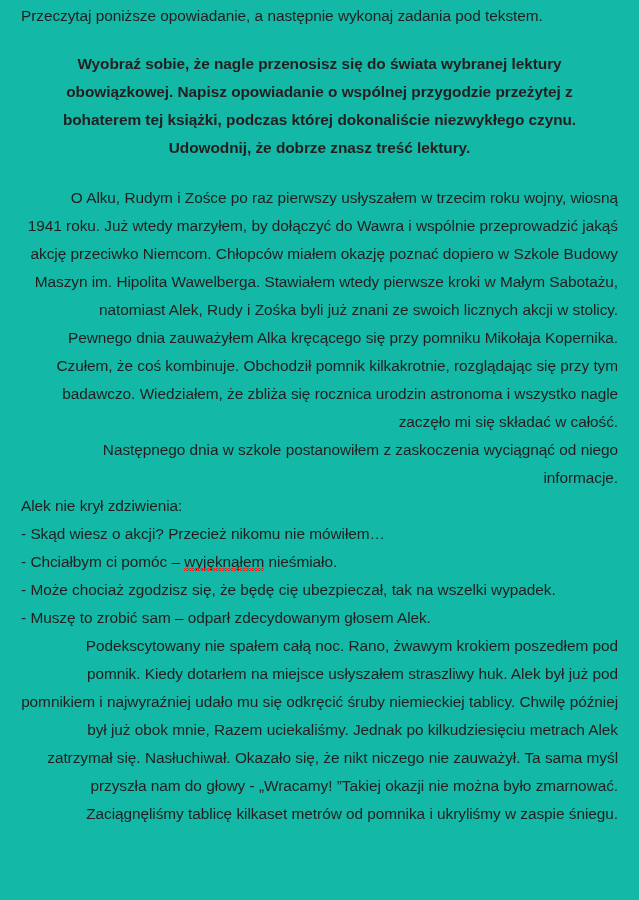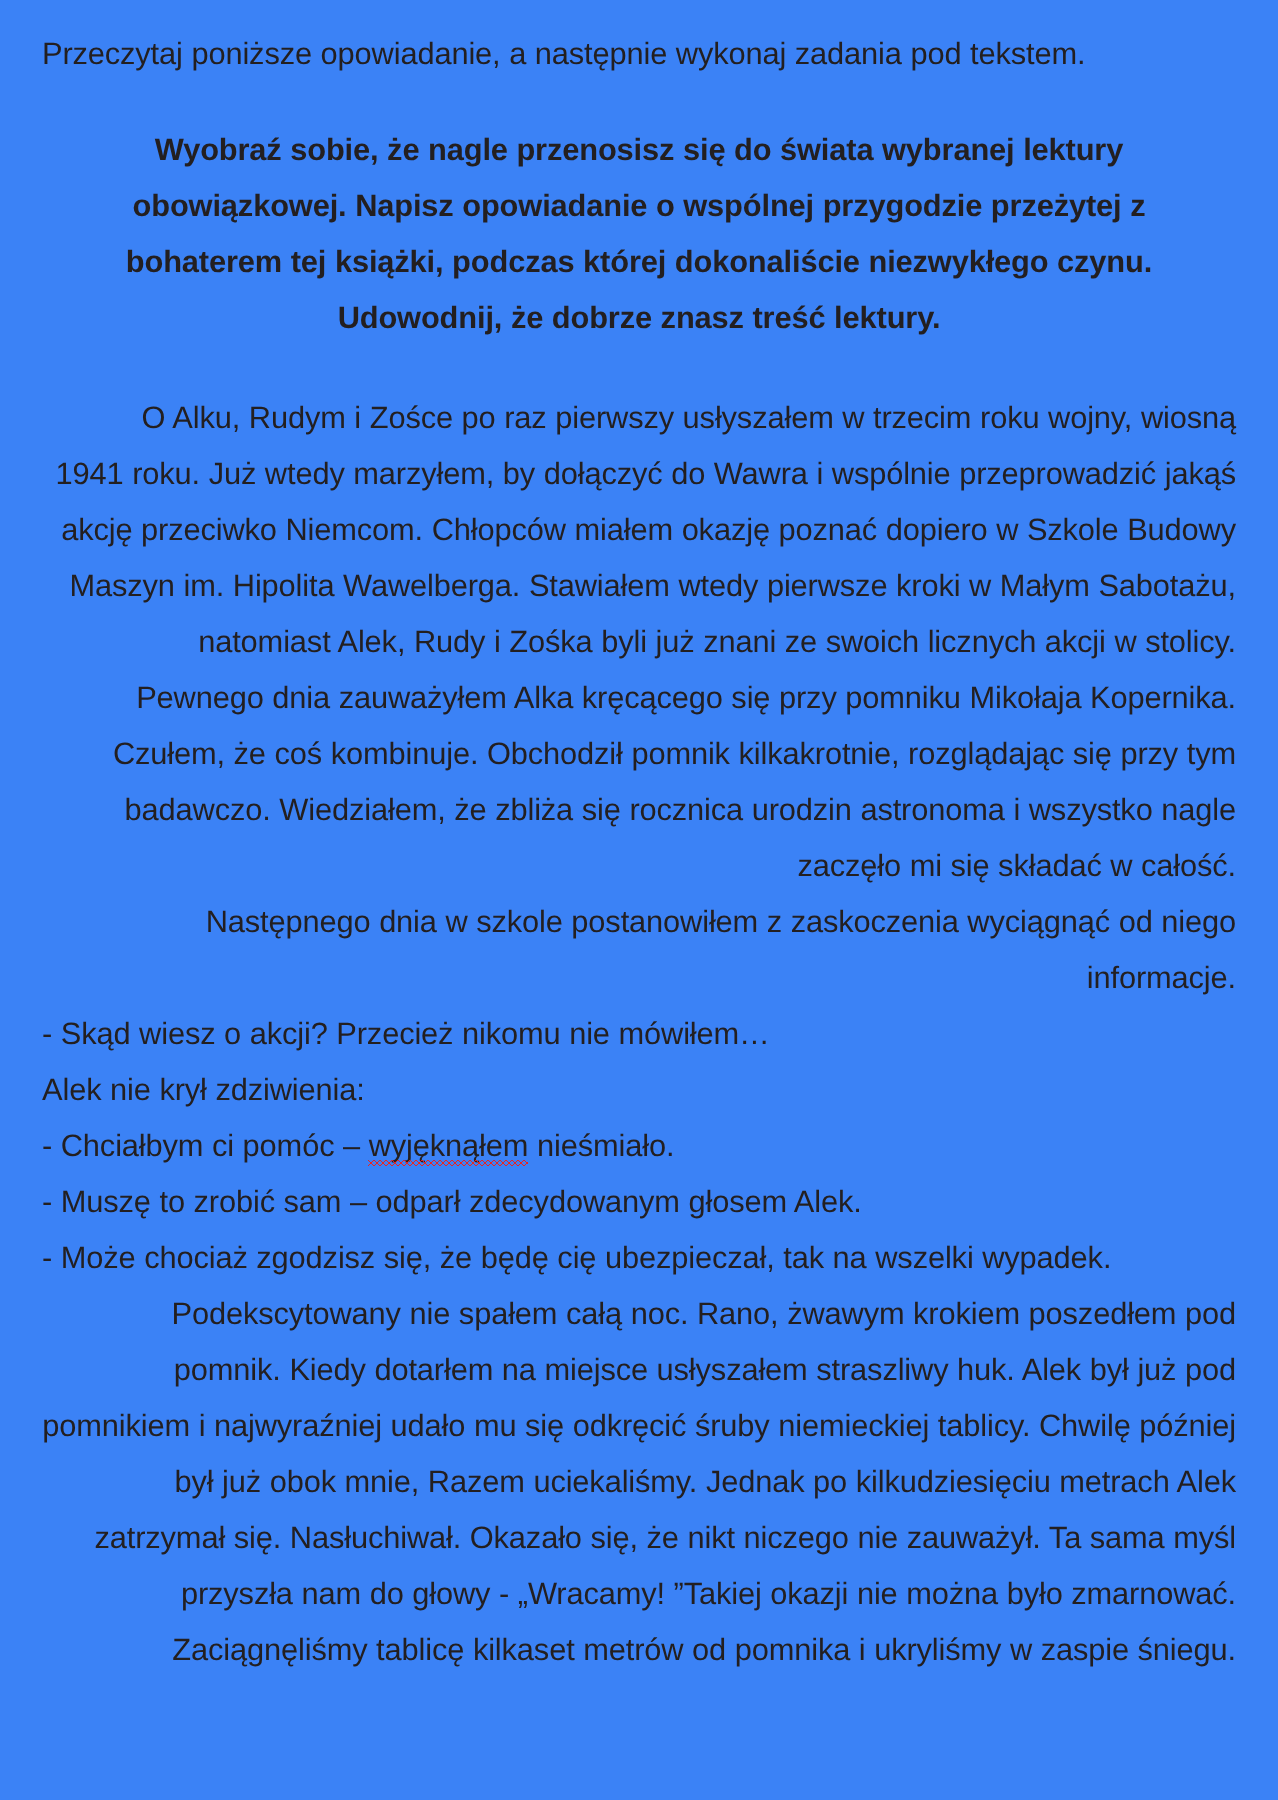--- a/index.html
+++ b/index.html
@@ -14,22 +14,22 @@
     overflow: hidden;
     font-family: "Liberation Sans", "DejaVu Sans", sans-serif;
     color: #231f20;
     -webkit-font-smoothing: antialiased;
   }
 
   .page {
     box-sizing: border-box;
     width: 639px;
     height: 900px;
-    padding: 12px 21px 0 21px;
-    background: #3b82f6;
+    padding: 0 21px 0 21px;
+    background: #14b8a6;
   }
 
   
   .instruction,
   .prompt,
   .para,
   .dialogue {
     font-size: 15.4px;
     line-height: 28px;
     letter-spacing: -0.06px;
@@ -100,27 +100,27 @@
   <div class="body-block">
 
     <p class="para">O Alku, Rudym i Zośce po raz pierwszy usłyszałem w trzecim roku wojny, wiosną 1941 roku. Już wtedy marzyłem, by dołączyć do Wawra i wspólnie przeprowadzić jakąś akcję przeciwko Niemcom. Chłopców miałem okazję poznać dopiero w Szkole Budowy Maszyn im. Hipolita Wawelberga. Stawiałem wtedy pierwsze kroki w Małym Sabotażu, natomiast Alek, Rudy i Zośka byli już znani ze swoich licznych akcji w stolicy.</p>
 
 
     <p class="para">Pewnego dnia zauważyłem Alka kręcącego się przy pomniku Mikołaja Kopernika. Czułem, że coś kombinuje. Obchodził pomnik kilkakrotnie, rozglądając się przy tym badawczo. Wiedziałem, że zbliża się rocznica urodzin astronoma i wszystko nagle zaczęło mi się składać w całość.</p>
 
     <p class="para">Następnego dnia w szkole postanowiłem z zaskoczenia wyciągnąć od niego informacje.</p>
 
 
+    <p class="dialogue">Alek nie krył zdziwienia:</p>
+
     <p class="dialogue">- Skąd wiesz o akcji? Przecież nikomu nie mówiłem…</p>
-
-    <p class="dialogue">Alek nie krył zdziwienia:</p>
 
     <p class="dialogue"><span>- Chciałbym ci pomóc – </span><span class="misspelled">wyjęknąłem</span><span> nieśmiało.</span></p>
 
+    <p class="dialogue">- Może chociaż zgodzisz się, że będę cię ubezpieczał, tak na wszelki wypadek.</p>
+
     <p class="dialogue">- Muszę to zrobić sam – odparł zdecydowanym głosem Alek.</p>
-
-    <p class="dialogue">- Może chociaż zgodzisz się, że będę cię ubezpieczał, tak na wszelki wypadek.</p>
 
 
     <p class="para">Podekscytowany nie spałem całą noc. Rano, żwawym krokiem poszedłem pod pomnik. Kiedy dotarłem na miejsce usłyszałem straszliwy huk. Alek był już pod pomnikiem i najwyraźniej udało mu się odkręcić śruby niemieckiej tablicy. Chwilę później był już obok mnie, Razem uciekaliśmy. Jednak po kilkudziesięciu metrach Alek zatrzymał się. Nasłuchiwał. Okazało się, że nikt niczego nie zauważył. Ta sama myśl przyszła nam do głowy - „Wracamy! ”Takiej okazji nie można było zmarnować. Zaciągnęliśmy tablicę kilkaset metrów od pomnika i ukryliśmy w zaspie śniegu.</p>
 
   </div>
 </div>
 
 </body></html>

